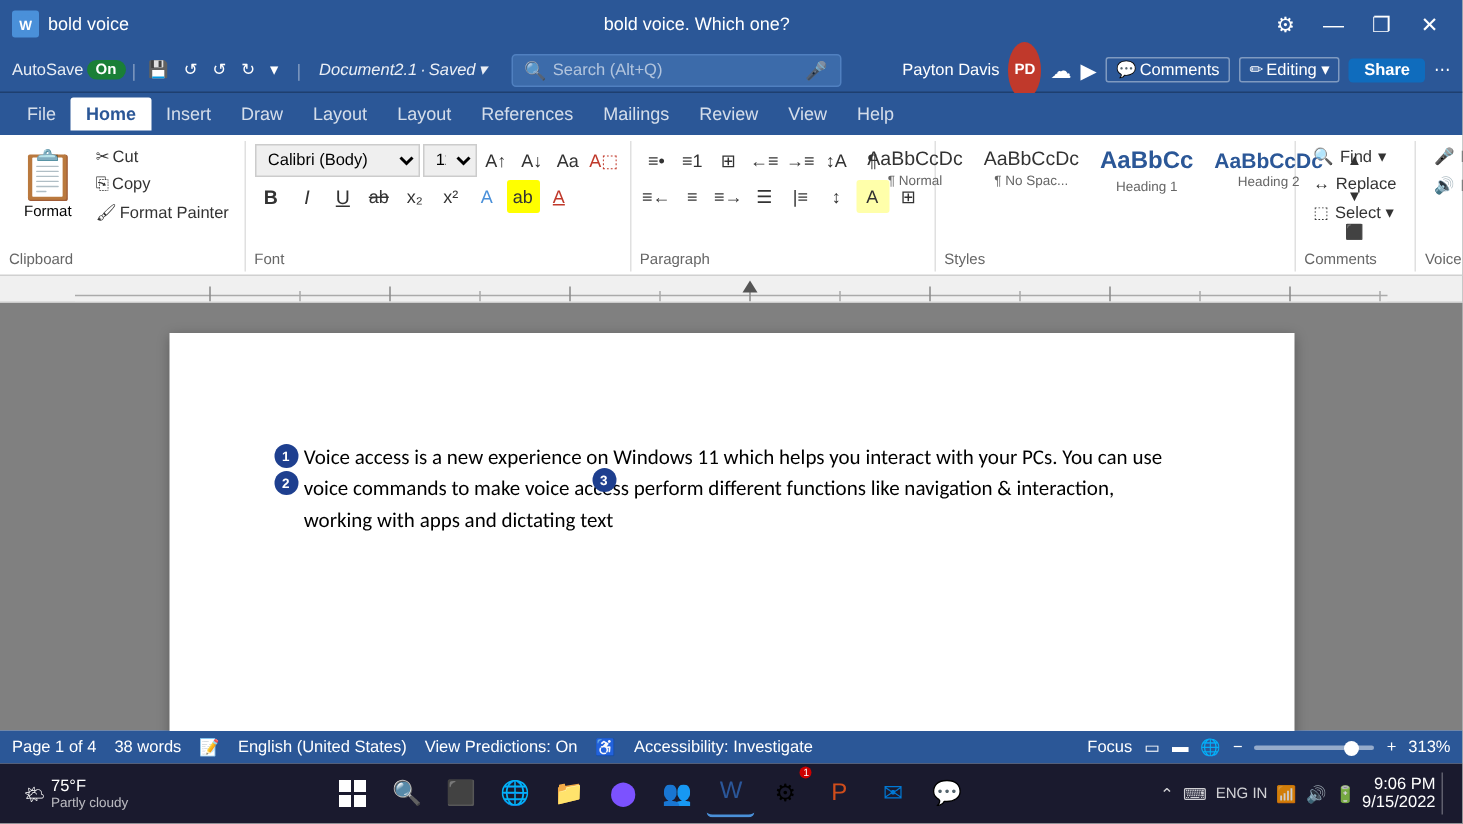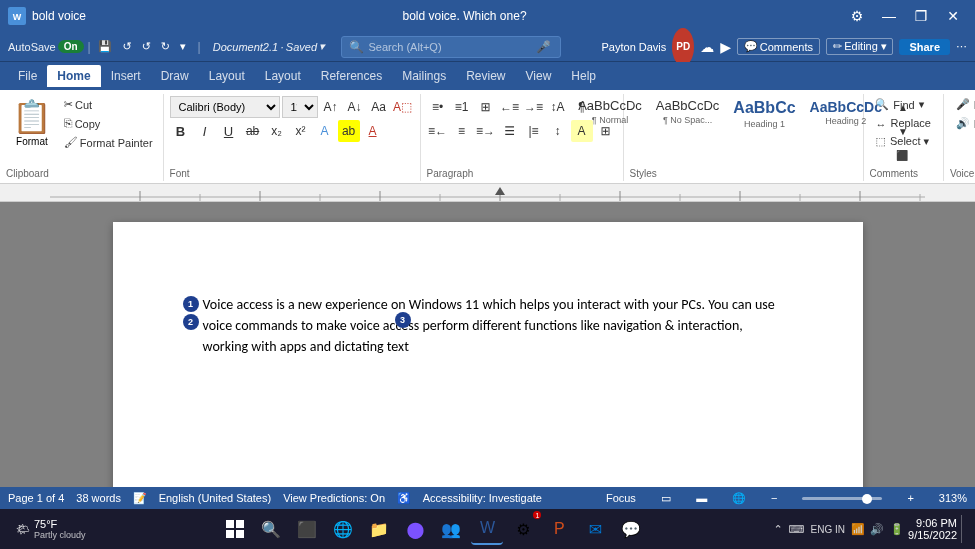--- a/index.html
+++ b/index.html
@@ -59,21 +59,21 @@
     .ruler { background: #f0f0f0; height: 18px; border-bottom: 1px solid #ccc; display: flex; align-items: center; padding: 0 50px; position: relative; }
 
     
     .doc-container { display: flex; flex: 1; overflow: hidden; background: #808080; }
     .doc-scroll { flex: 1; overflow-y: auto; padding: 20px 0; display: flex; justify-content: center; }
     .doc-page { background: white; width: 750px; min-height: 300px; padding: 72px 72px 72px 90px; box-shadow: 0 2px 8px rgba(0,0,0,0.3); position: relative; }
     .doc-content { font-family: 'Calibri', 'Segoe UI', Arial, sans-serif; font-size: 14px; line-height: 1.5; color: #000; }
 
     
     .status-bar { background: #2b5797; height: 22px; display: flex; align-items: center; padding: 0 8px; gap: 12px; color: white; font-size: 11px; }
-    .status-right { margin-left: auto; display: flex; align-items: center; gap: 25px; }
+    .status-right { margin-left: auto; display: flex; align-items: center; gap: 8px; }
     .zoom-slider { width: 80px; height: 3px; background: rgba(255,255,255,0.5); border-radius: 2px; position: relative; cursor: pointer; }
     .zoom-thumb { width: 10px; height: 10px; background: white; border-radius: 50%; position: absolute; top: -3px; right: 10px; }
 
     
     .taskbar { background: #1a1a2e; height: 40px; display: flex; align-items: center; padding: 0 8px; gap: 4px; }
     .taskbar-app { width: 32px; height: 32px; display: flex; align-items: center; justify-content: center; cursor: pointer; border-radius: 4px; font-size: 16px; }
     .taskbar-app.active { border-bottom: 2px solid #4a90d9; }
     .taskbar-center { flex: 1; display: flex; justify-content: center; align-items: center; gap: 4px; }
     .taskbar-right { display: flex; align-items: center; gap: 4px; margin-left: auto; }
     .taskbar-clock { color: white; font-size: 11px; text-align: right; }

